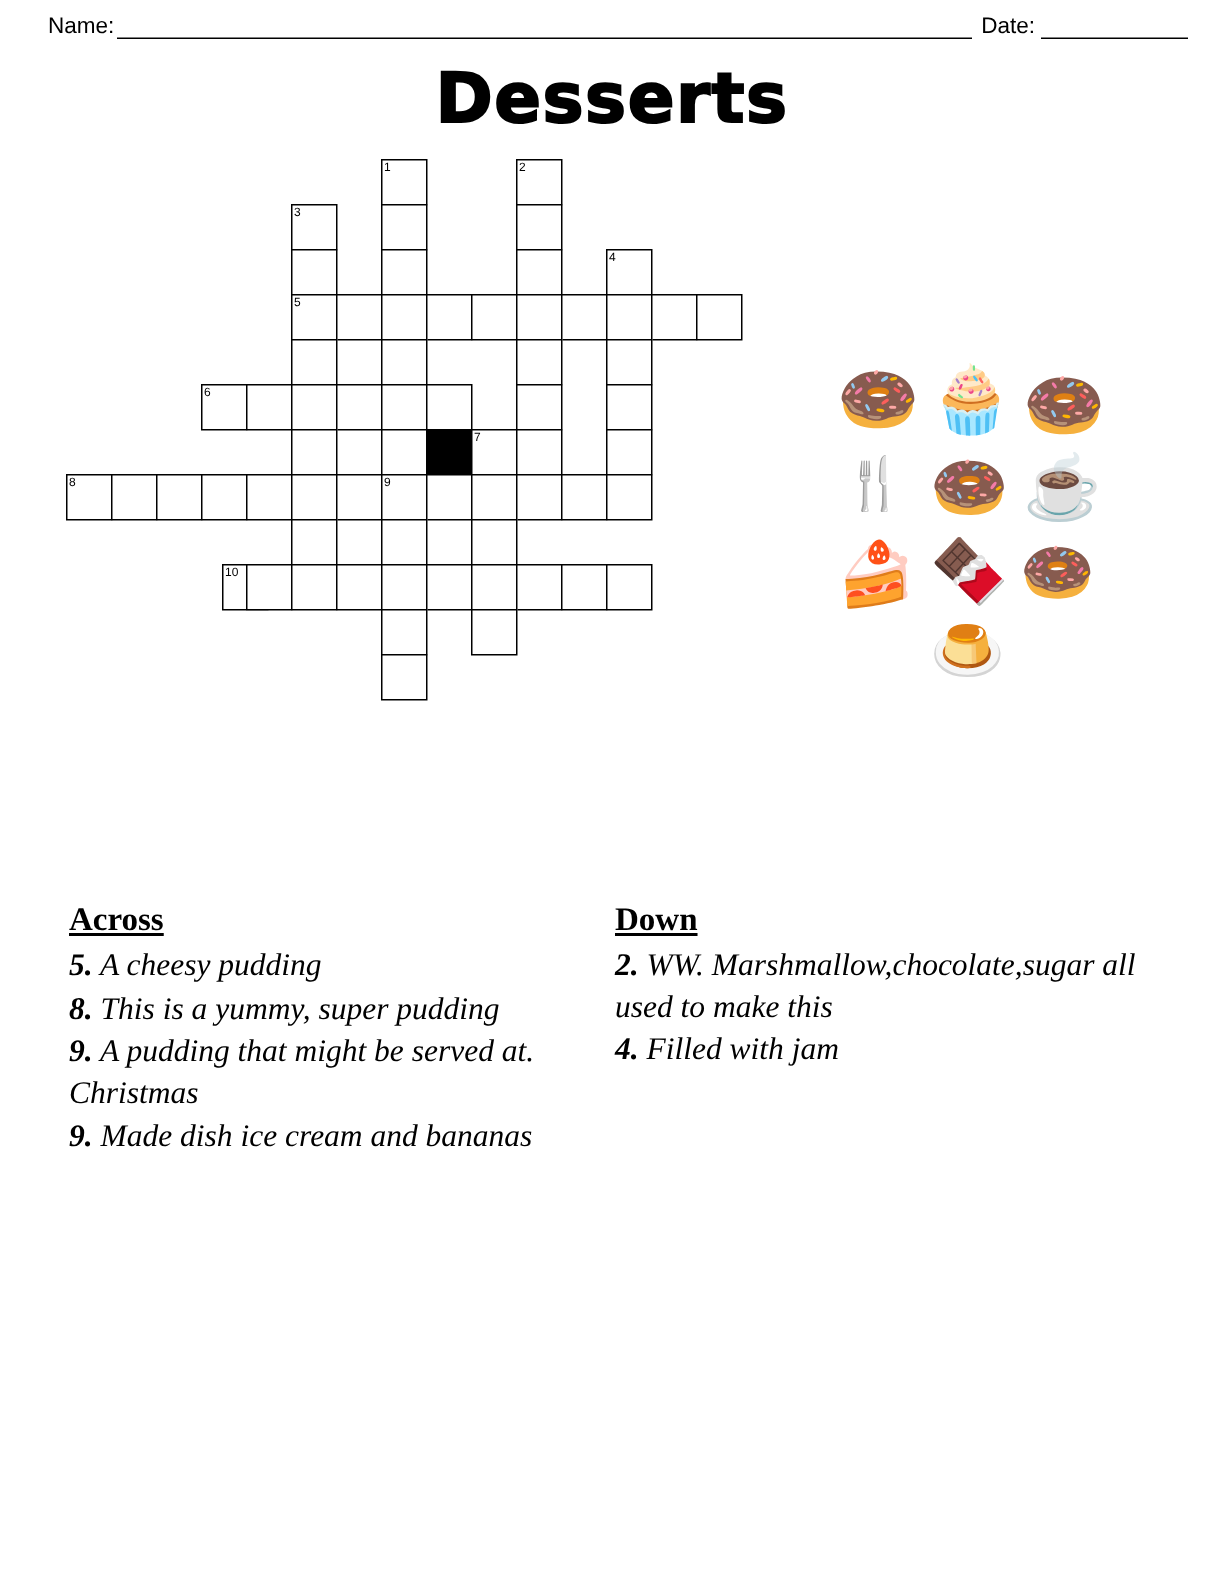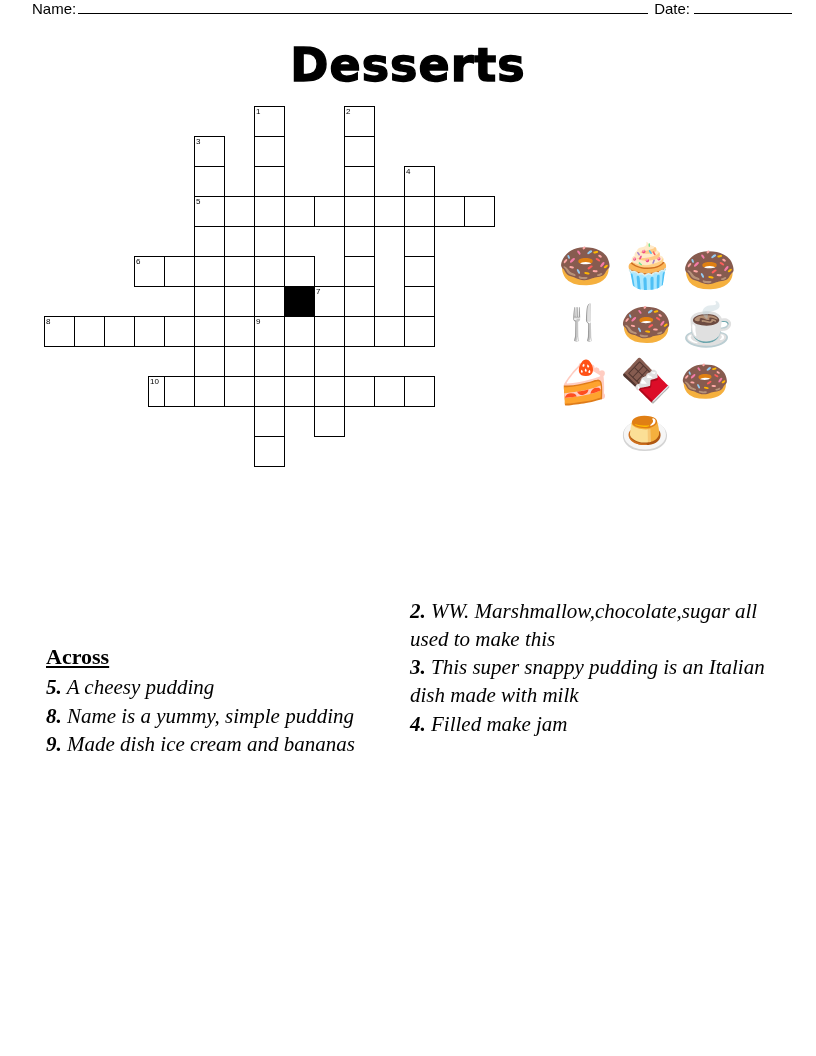--- a/index.html
+++ b/index.html
@@ -17,21 +17,21 @@
   }
 
   
   .header-line {
     position: absolute;
     top: 0px;
     left: 32px;
     right: 32px;
     height: 26px;
     display: flex;
-    align-items: flex-start;
+    align-items: flex-end;
     font-family: "Liberation Sans", sans-serif;
     font-size: 15px;
     white-space: nowrap;
   }
   .header-line .name-rule {
     flex: 0 0 570px;
     border-bottom: 1px solid #000;
     height: 13px;
     margin: 0 6px 0 2px;
   }
@@ -95,21 +95,21 @@
   }
   .art { position: absolute; }
 
   
   .clues {
     position: absolute;
     top: 598px;
     font-size: 21px;
     line-height: 1.32;
   }
-  #across-col { left: 46px; width: 340px; margin-top: 44px; }
+  #across-col { left: 46px; width: 340px; }
   #down-col { left: 410px; width: 370px; }
   .clue-head {
     font-weight: bold;
     text-decoration: underline;
     font-size: 22px;
     margin-bottom: 3px;
   }
   .clue {
     margin-bottom: 1px;
     font-style: italic;
@@ -231,34 +231,35 @@
 </div>
 
 <div class="clues" id="across-col">
   <div class="clue-head">Across</div>
   <div class="clue">
     <span class="n">5.</span>
     <span>A cheesy pudding</span>
   </div>
   <div class="clue">
     <span class="n">8.</span>
-    <span>Name is a yummy, simple pudding</span>
+    <span>This is a yummy, super pudding</span>
+  </div>
+  <div class="clue">
+    <span class="n">9.</span>
+    <span>A pudding that might be served at. Christmas</span>
   </div>
   <div class="clue">
     <span class="n">9.</span>
     <span>Made dish ice cream and bananas</span>
   </div>
 </div>
 
 <div class="clues" id="down-col">
+  <div class="clue-head">Down</div>
   <div class="clue">
     <span class="n">2.</span>
     <span>WW. Marshmallow,chocolate,sugar all used to make this</span>
   </div>
   <div class="clue">
-    <span class="n">3.</span>
-    <span>This super snappy pudding is an Italian dish made with milk</span>
-  </div>
-  <div class="clue">
     <span class="n">4.</span>
-    <span>Filled make jam</span>
+    <span>Filled with jam</span>
   </div>
 </div>
 
 </body></html>

